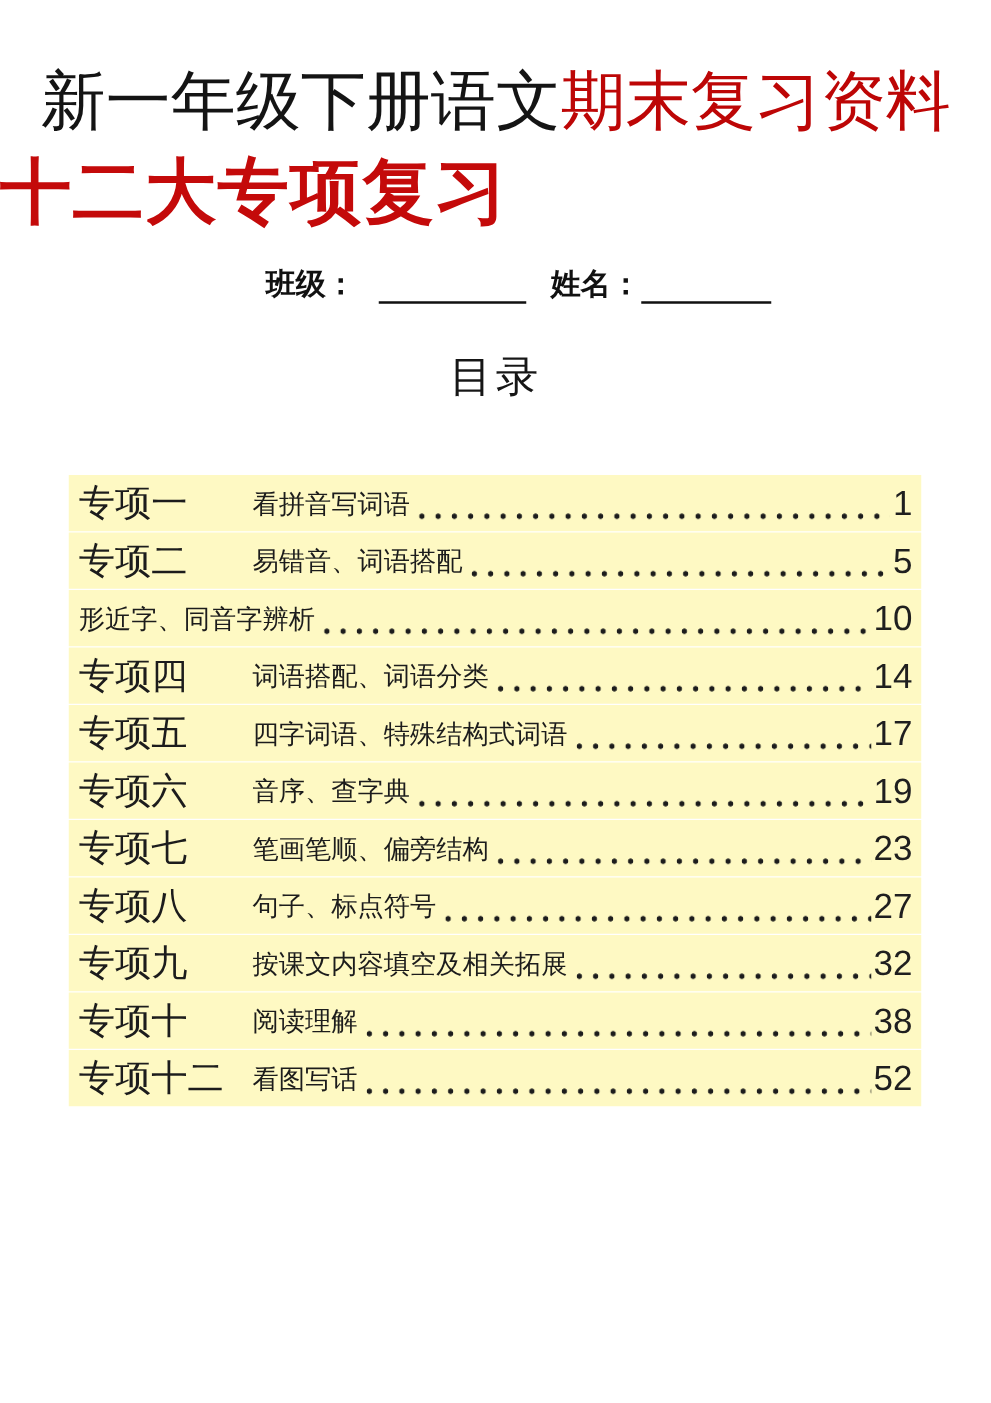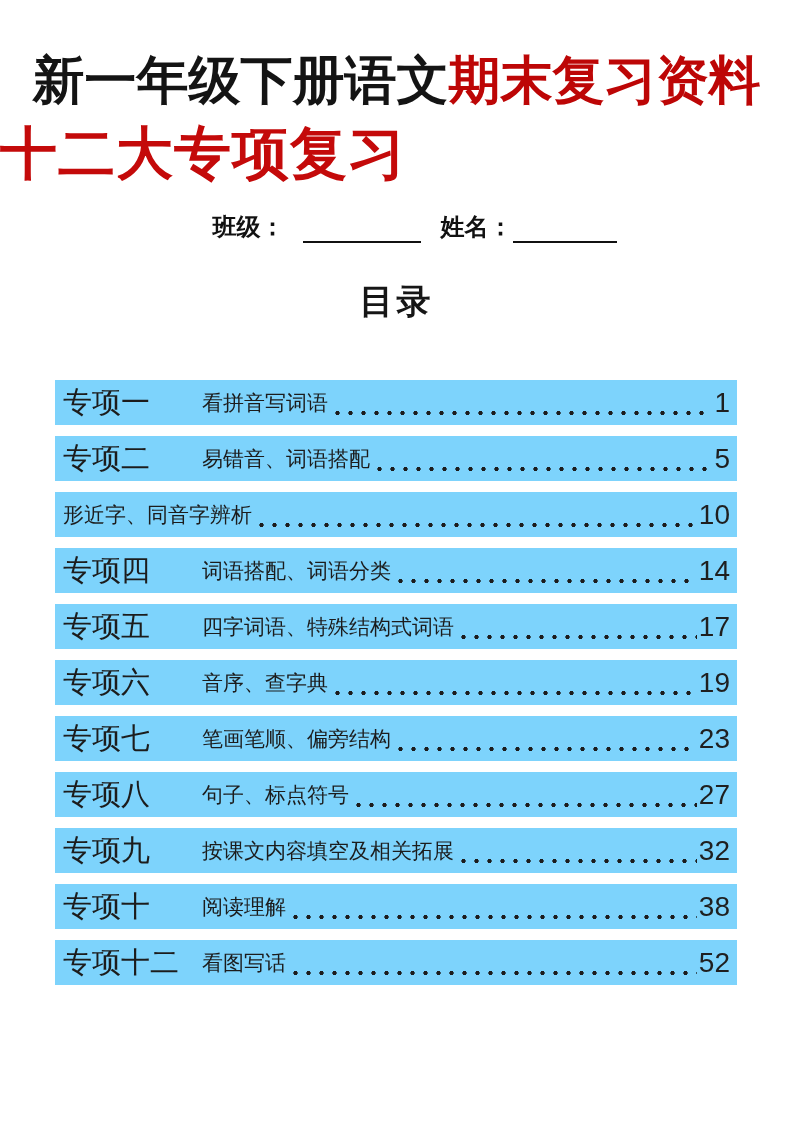--- a/index.html
+++ b/index.html
@@ -10,21 +10,21 @@
     color: #1c1c1c;
     position: relative;
     overflow: hidden;
   }
   .page { position: absolute; inset: 0; background: #ffffff; }
 
   
   .main-title {
     position: absolute; top: 46px; left: 0; width: 100%;
     text-align: center; white-space: nowrap;
-    font-size: 52px; font-weight: bold; letter-spacing: 0;
+    font-size: 52px; font-weight: normal; letter-spacing: 0;
   }
   .title-black { color: #141414; }
   .title-red   { color: #bd0606; }
 
   
   .subtitle {
     position: absolute; top: 116px; left: 0; width: 100%;
     text-align: left; white-space: nowrap;
     font-size: 57px; font-weight: bold; letter-spacing: 1px;
     color: #c40a0a;
@@ -42,29 +42,28 @@
     vertical-align: bottom;
   }
   .blank-class { width: 118px; margin: 0 20px 0 18px; }
   .blank-name  { width: 104px; margin: 0; }
 
   
   .toc-header {
     position: absolute; top: 279px; left: 0; width: 100%;
     text-align: center; font-size: 34px; letter-spacing: 3px;
     color: #161616;
-    font-weight: bold;
   }
 
   
   .toc-list { position: absolute; top: 380px; left: 55px; width: 682px; }
   .toc-row {
     display: flex; align-items: center;
-    height: 45px; margin-bottom: 11px;
-    background: #7dd3fc;
+    height: 45px; margin-bottom: 1px;
+    background: #fef9c3;
     padding: 0 5px 0 8px;
     cursor: pointer;
   }
   .toc-label {
     width: 139px; flex: 0 0 139px;
     font-size: 29px; color: #1c1c1c; white-space: nowrap;
   }
   .toc-title {
     font-size: 21px; color: #1c1c1c; white-space: nowrap;
   }

